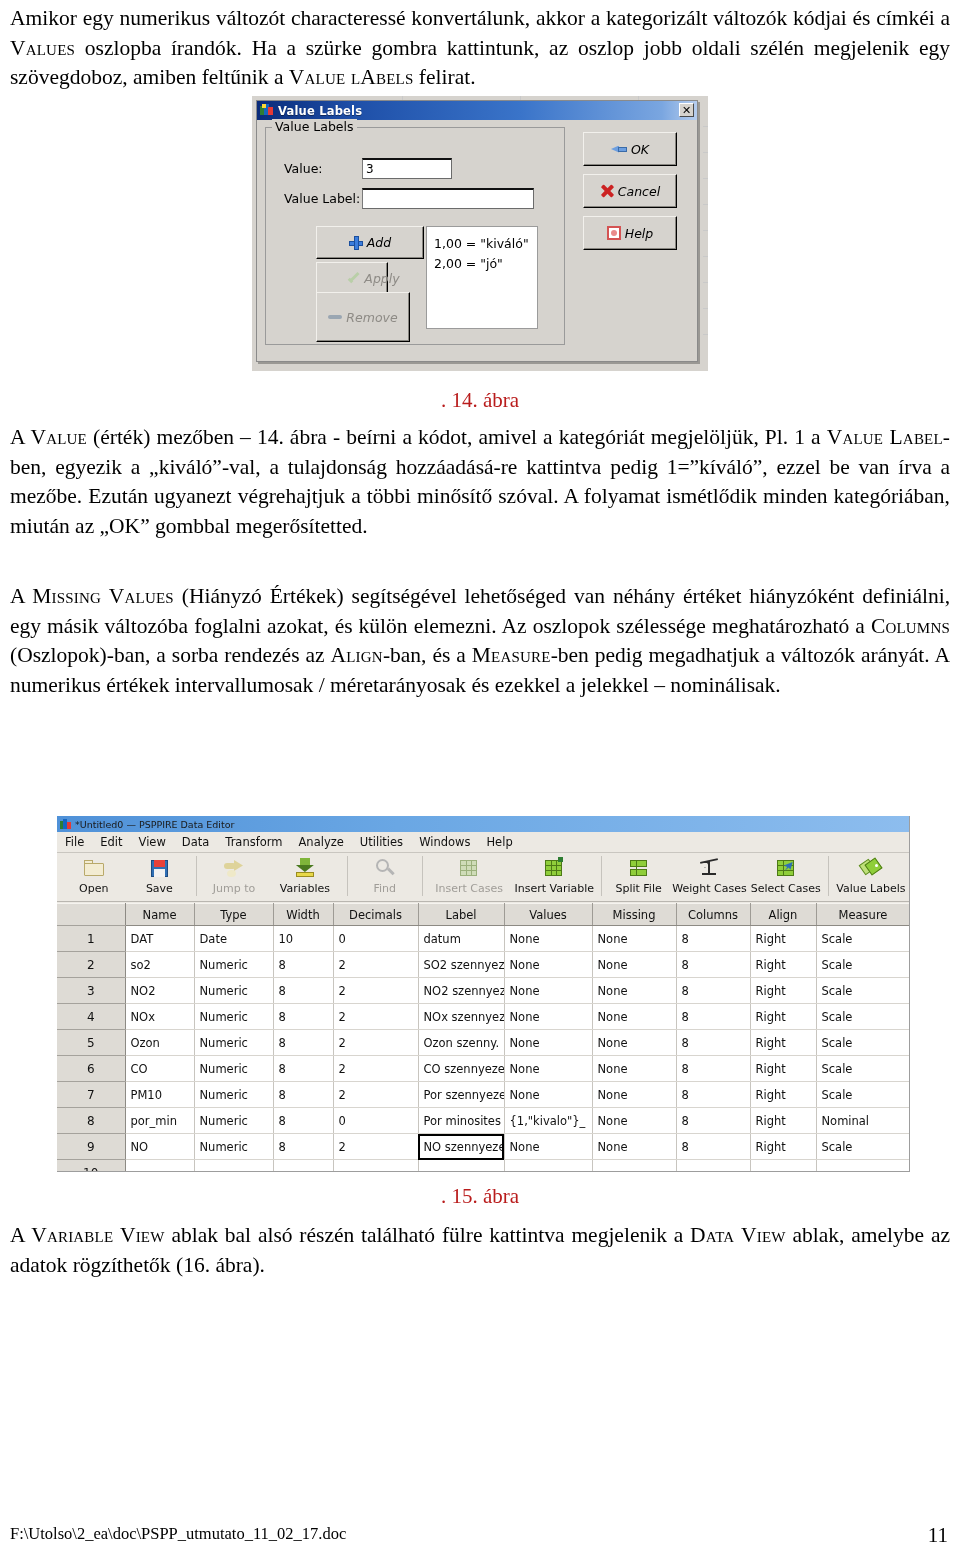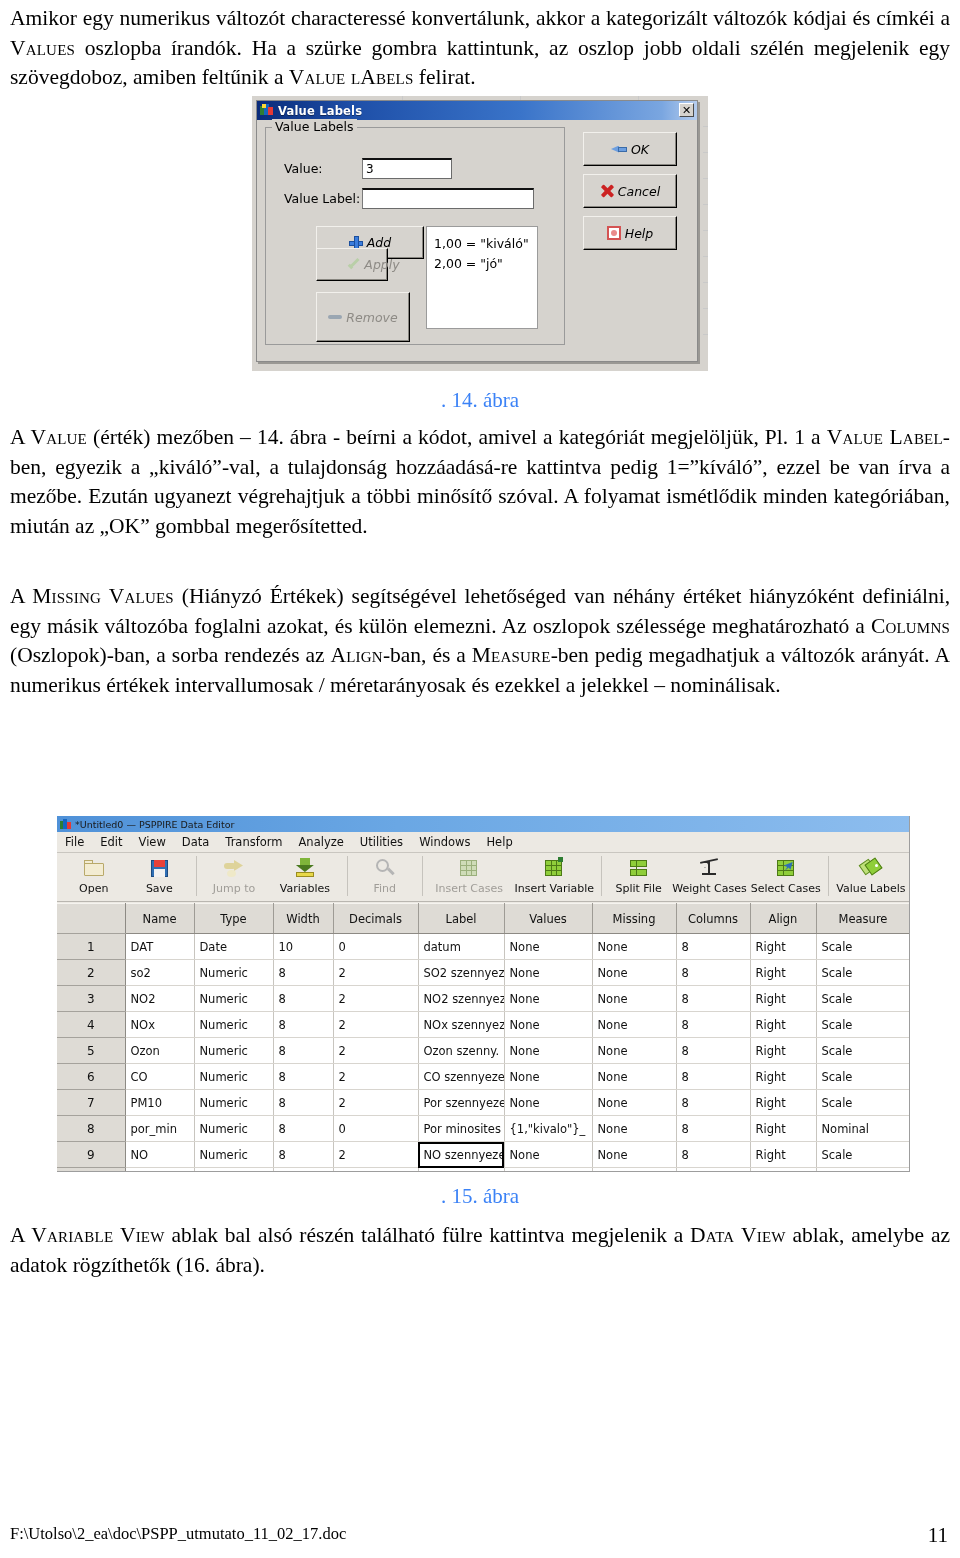--- a/index.html
+++ b/index.html
@@ -23,21 +23,21 @@
     line-height: 29.5px;
     text-align: justify;
     color: #000;
   }
   .para .sc { font-variant: small-caps; letter-spacing: .2px; }
 
   .caption {
     position:absolute;
     font-family:"Liberation Serif", serif;
     font-size: 21px;
-    color:#3b82f6;
+    color:#b91c1c;
     text-align:center;
   }
 
   .footer-path {
     position:absolute;
     left:10px; bottom:14px;
     font-family:"Liberation Serif", serif;
     font-size: 16.5px;
   }
   .footer-page {
@@ -239,21 +239,21 @@
     overflow:hidden;
     text-align:left;
     font-weight: normal;
   }
   table.vv th {
     background:#dedbd5;
     text-align:center;
     border-right: 1px solid #9e9b95;
     border-bottom: 1px solid #8d8a84;
     border-top: 1px solid #f5f3ef;
-    height: 30px;
+    height: 22px;
     padding:0;
   }
   table.vv td.rowhdr, table.vv th.corner {
     background:#dedbd5;
     text-align:center;
     border-right: 1px solid #8d8a84;
     border-bottom: 1px solid #a5a29c;
     padding: 0;
     font-size: 12px;
   }
@@ -314,21 +314,21 @@
           </div>
 
           <div class="btn" style="left:50px; top:98px; width:108px; height:33px;">
             <span class="ico" style="width:14px;height:14px;">
               <i style="position:absolute;left:0;top:5px;width:14px;height:5px;background:#3b7ddd;border:1px solid #1b4f9e;box-sizing:border-box;"></i>
               <i style="position:absolute;left:5px;top:0;width:5px;height:14px;background:#3b7ddd;border:1px solid #1b4f9e;box-sizing:border-box;"></i>
             </span>
             <span>Add</span>
           </div>
 
-          <div class="btn disabled" style="left:50px; top:120px; width:72px; height:33px;padding-left:42px;">
+          <div class="btn disabled" style="left:50px; top:134px; width:72px; height:33px;padding-left:42px;">
             <span class="ico" style="width:14px;height:14px;">
               <i style="position:absolute;left:2px;top:7px;width:5px;height:3px;background:#b9cfa8;transform:rotate(45deg);"></i>
               <i style="position:absolute;left:4px;top:3px;width:10px;height:3px;background:#b9cfa8;transform:rotate(-45deg);"></i>
             </span>
             <span>Apply</span>
           </div>
 
           <div class="btn disabled" style="left:50px; top:164px; width:94px; height:50px;">
             <span class="ico" style="width:14px;height:14px;">
               <i style="position:absolute;left:0;top:5px;width:14px;height:4px;background:#9aa6b2;border-radius:2px;"></i>

